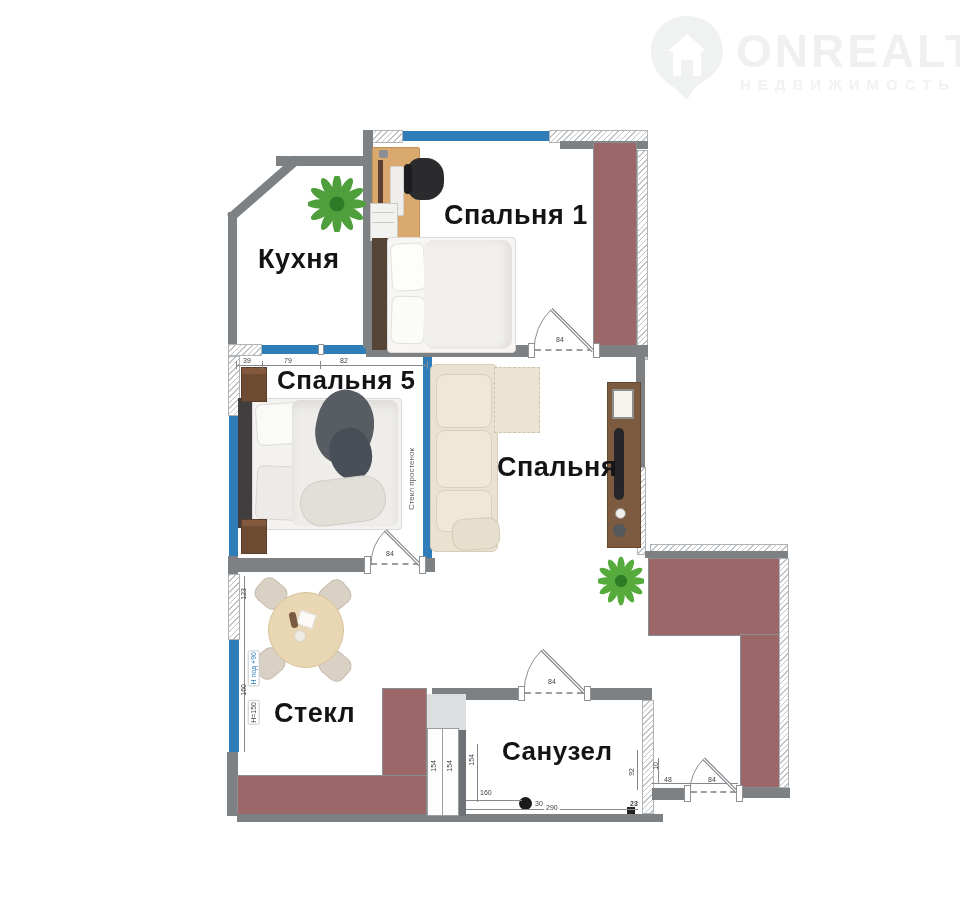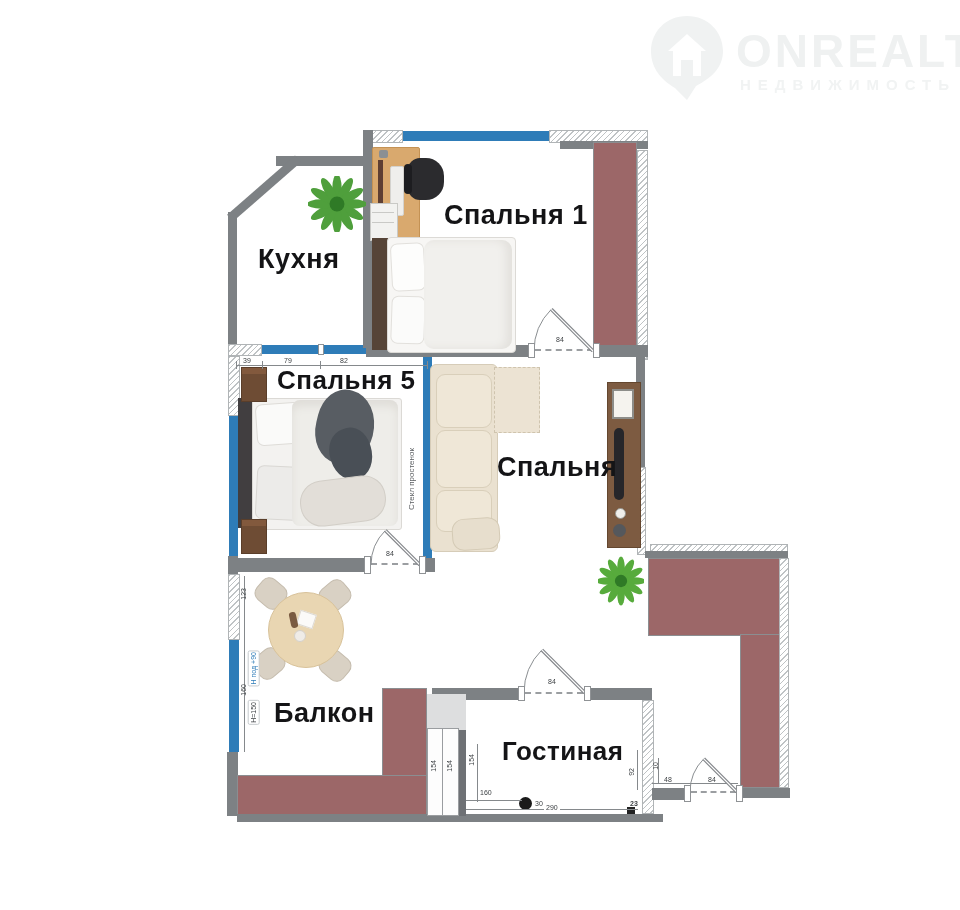--- a/index.html
+++ b/index.html
@@ -250,22 +250,22 @@
     <div class="furn" style="left:294px;top:630px;width:10px;height:10px;background:#efece7;border:1px solid #d5d1ca;border-radius:50%"></div>
 
     <div class="furn" style="left:519px;top:797px;width:13px;height:13px;background:#1a1a1a;border-radius:50%"></div>
     <div class="furn" style="left:627px;top:807px;width:8px;height:7px;background:#222"></div>
   </div>
 
   <div class="roomlabel" style="left:444px;top:200px;font-size:27px">Спальня 1</div>
   <div class="roomlabel" style="left:258px;top:244px;font-size:27px">Кухня</div>
   <div class="roomlabel" style="left:277px;top:365px;font-size:26px">Спальня 5</div>
   <div class="roomlabel" style="left:497px;top:452px;font-size:27px">Спальня</div>
-  <div class="roomlabel" style="left:274px;top:698px;font-size:27px">Балкон</div>
-  <div class="roomlabel" style="left:502px;top:736px;font-size:26px">Гостиная</div>
+  <div class="roomlabel" style="left:274px;top:698px;font-size:27px">Стекл</div>
+  <div class="roomlabel" style="left:502px;top:736px;font-size:26px">Санузел</div>
 
   <div class="dim dimv" style="left:408px;top:398px;height:112px;font-size:8px;color:#5a5d60">Стекл простенок</div>
 
   <div>
 
     <div class="dl-h" style="left:236px;top:365px;width:192px"></div>
     <div class="tick" style="left:236px;top:361px"></div>
     <div class="tick" style="left:262px;top:361px"></div>
     <div class="tick" style="left:320px;top:361px"></div>
     <div class="tick" style="left:427px;top:361px"></div>

